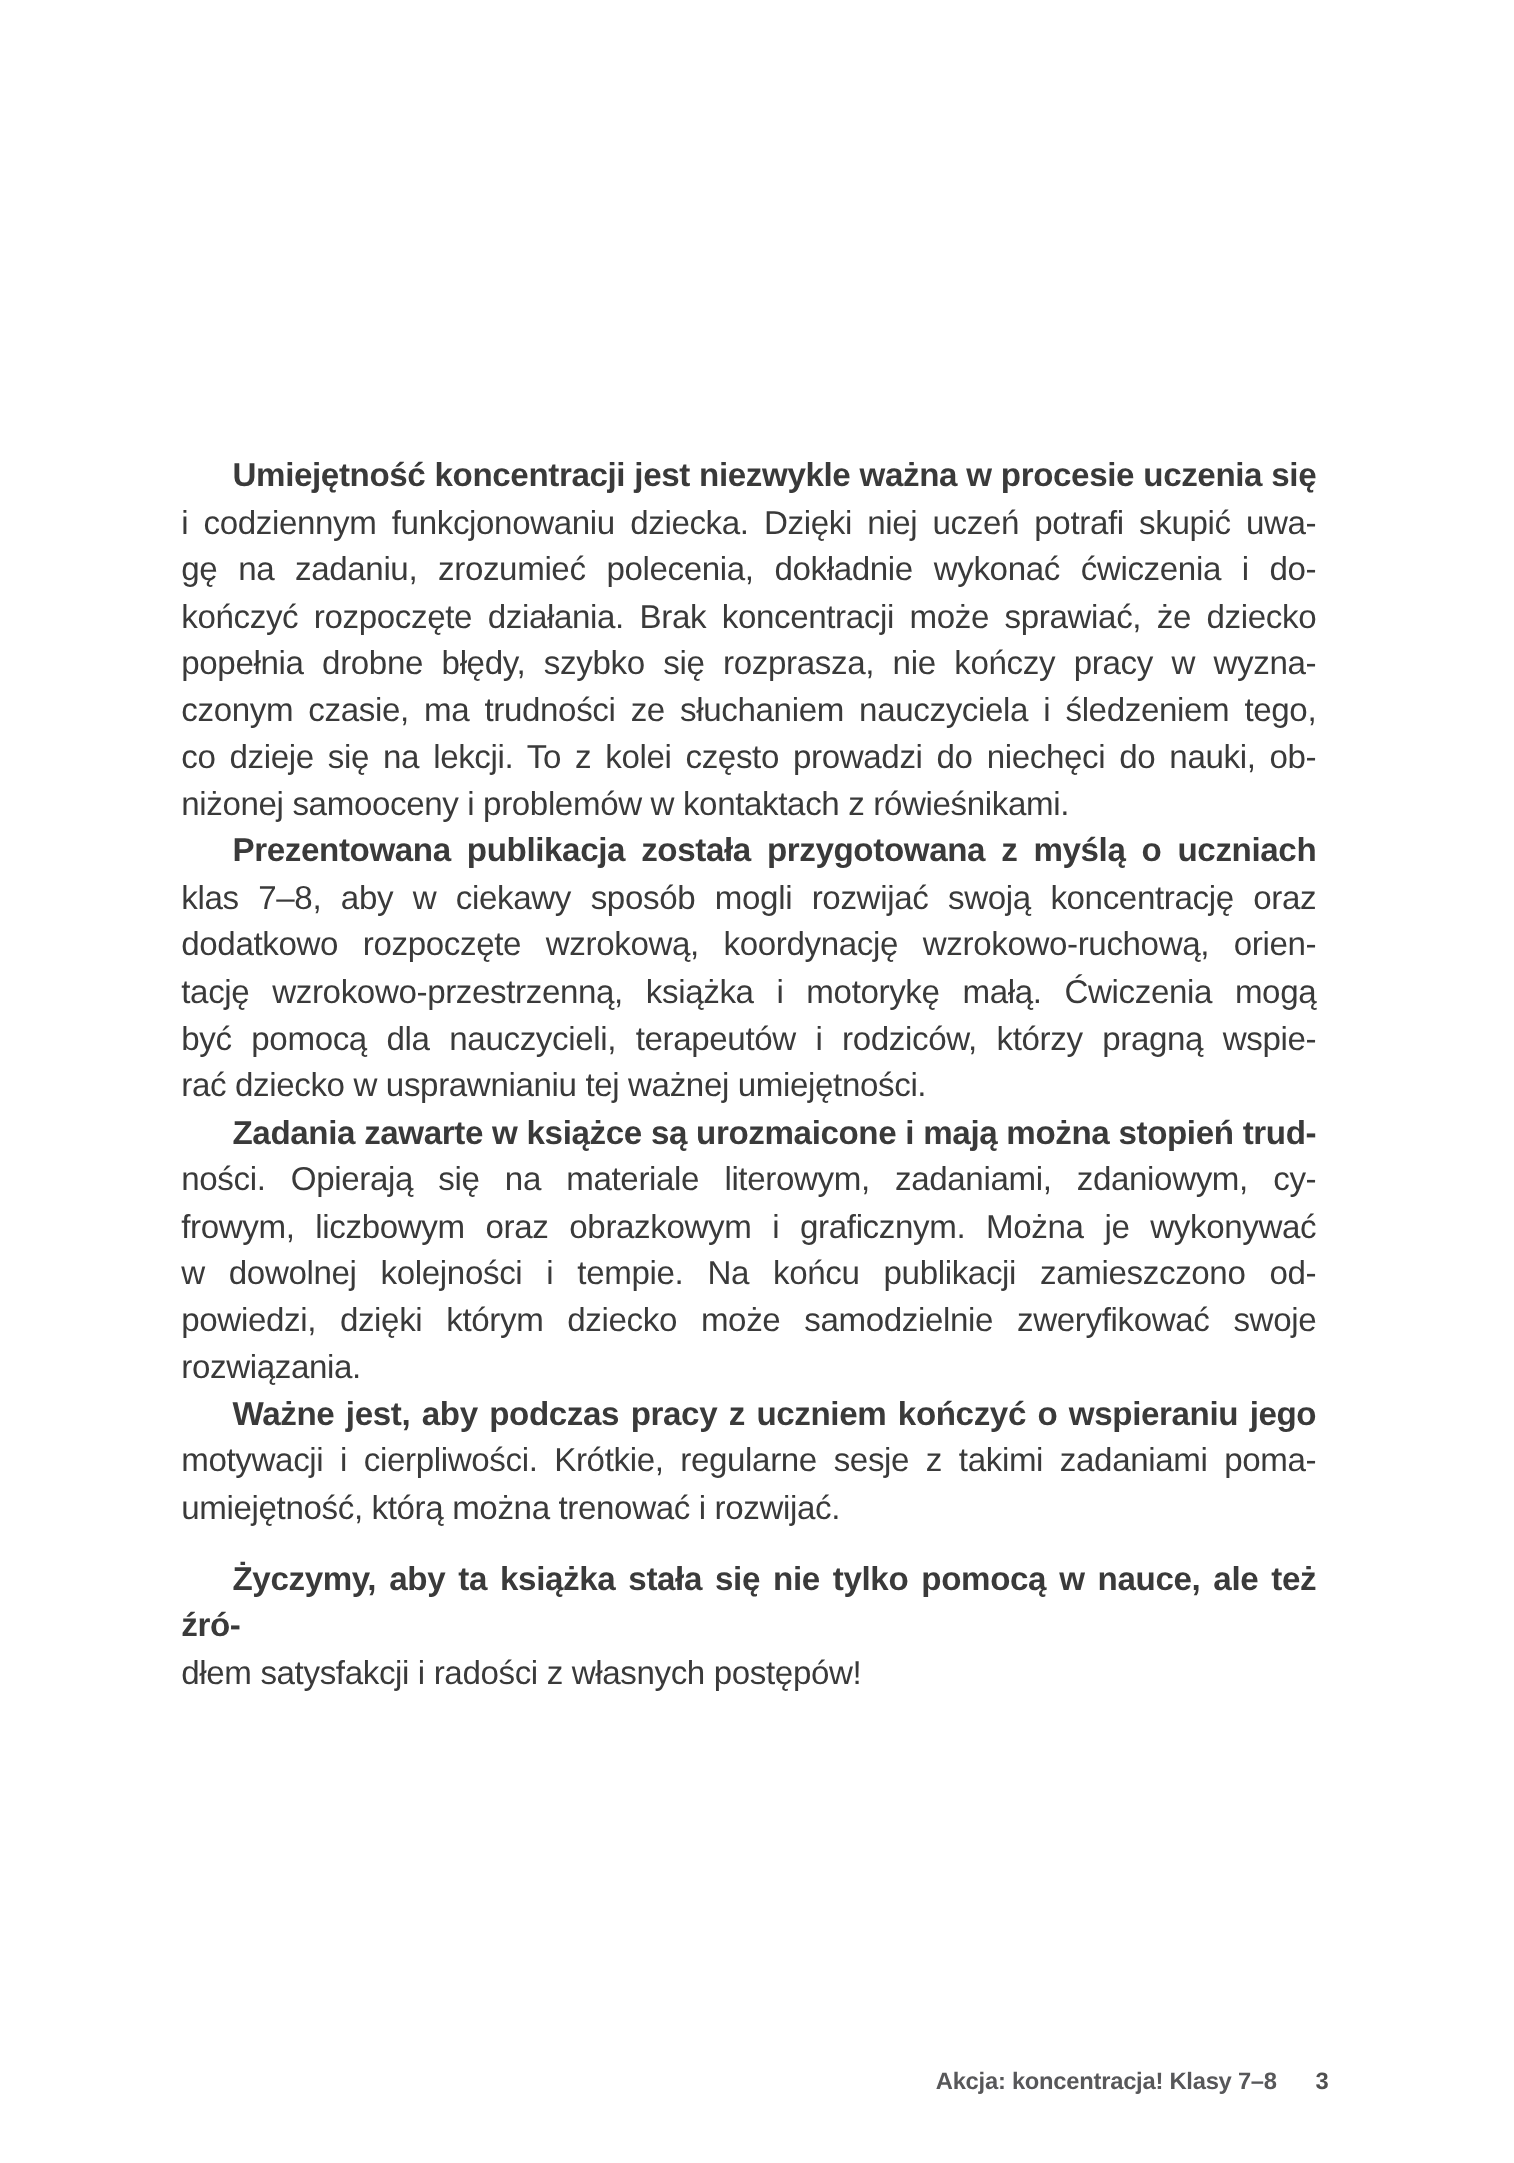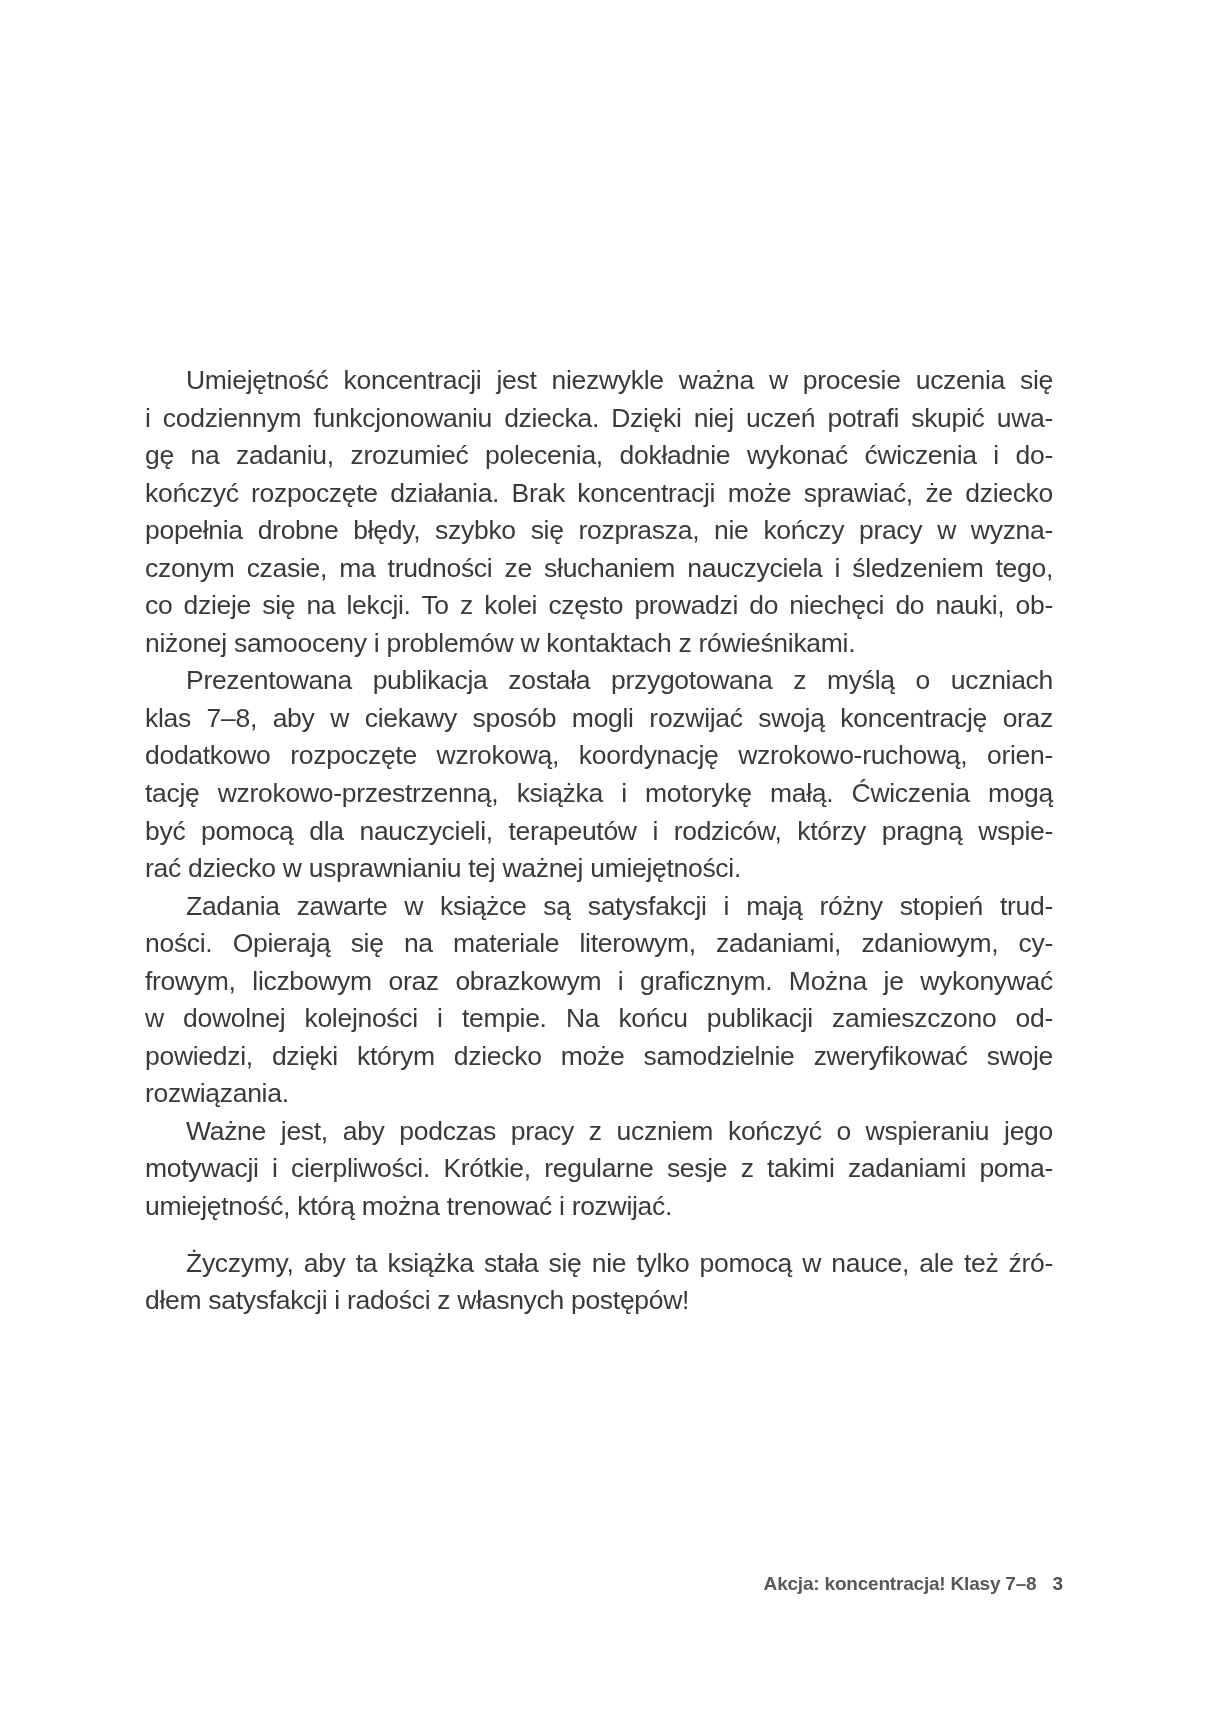--- a/index.html
+++ b/index.html
@@ -28,29 +28,29 @@
     line-height: 37.55px;
     letter-spacing: -0.3px;
     color: #3a3a3a;
   }
   .paragraph { margin: 0; }
   .paragraph.gap-before { margin-top: 19px; }
   .line {
     text-align: justify;
     text-align-last: justify;
   }
-  .line.first { text-indent: 41px; }
+  .line.first { text-indent: 41px; font-weight: bold; }
   .line.last { text-align-last: left; }
   .footer {
     position: absolute;
-    top: 1572px;
+    top: 1654px;
     right: 148px;
     display: flex;
     align-items: baseline;
-    gap: 16px;
+    gap: 31px;
     font-size: 19px;
     line-height: 24px;
     color: #58585a;
   }
   .footer-title { font-weight: 700; letter-spacing: -0.2px; }
   .footer-page-number { font-weight: 700; color: #4f4f4f; }
 </style>
 </head>
 <body>
 
@@ -69,21 +69,21 @@
       </div>
       <div class="paragraph">
         <div class="line first">Prezentowana publikacja została przygotowana z myślą o uczniach</div>
         <div class="line">klas 7–8, aby w ciekawy sposób mogli rozwijać swoją koncentrację oraz</div>
         <div class="line">dodatkowo rozpoczęte wzrokową, koordynację wzrokowo-ruchową, orien-</div>
         <div class="line">tację wzrokowo-przestrzenną, książka i motorykę małą. Ćwiczenia mogą</div>
         <div class="line">być pomocą dla nauczycieli, terapeutów i rodziców, którzy pragną wspie-</div>
         <div class="line last">rać dziecko w usprawnianiu tej ważnej umiejętności.</div>
       </div>
       <div class="paragraph">
-        <div class="line first">Zadania zawarte w książce są satysfakcji i mają różny stopień trud-</div>
+        <div class="line first">Zadania zawarte w książce są urozmaicone i mają można stopień trud-</div>
         <div class="line">ności. Opierają się na materiale literowym, zadaniami, zdaniowym, cy-</div>
         <div class="line">frowym, liczbowym oraz obrazkowym i graficznym. Można je wykonywać</div>
         <div class="line">w dowolnej kolejności i tempie. Na końcu publikacji zamieszczono od-</div>
         <div class="line">powiedzi, dzięki którym dziecko może samodzielnie zweryfikować swoje</div>
         <div class="line last">rozwiązania.</div>
       </div>
       <div class="paragraph">
         <div class="line first">Ważne jest, aby podczas pracy z uczniem kończyć o wspieraniu jego</div>
         <div class="line">motywacji i cierpliwości. Krótkie, regularne sesje z takimi zadaniami poma-</div>
         <div class="line last">umiejętność, którą można trenować i rozwijać.</div>

